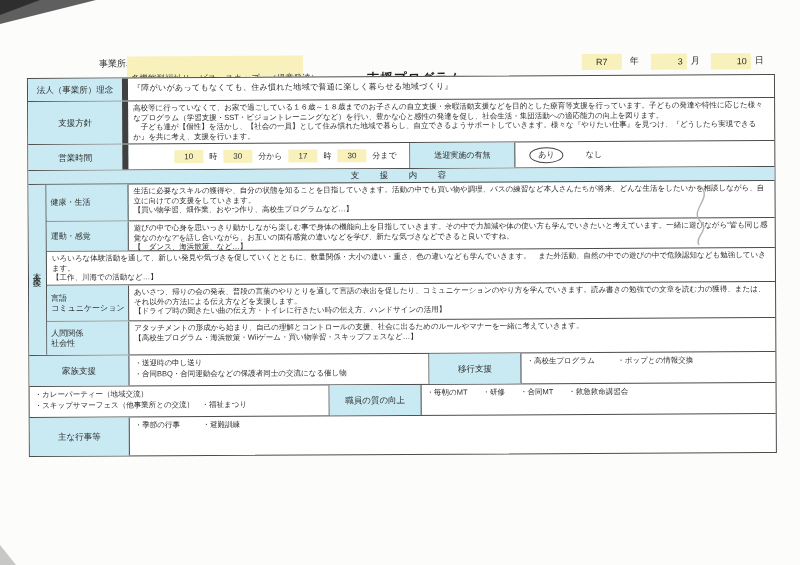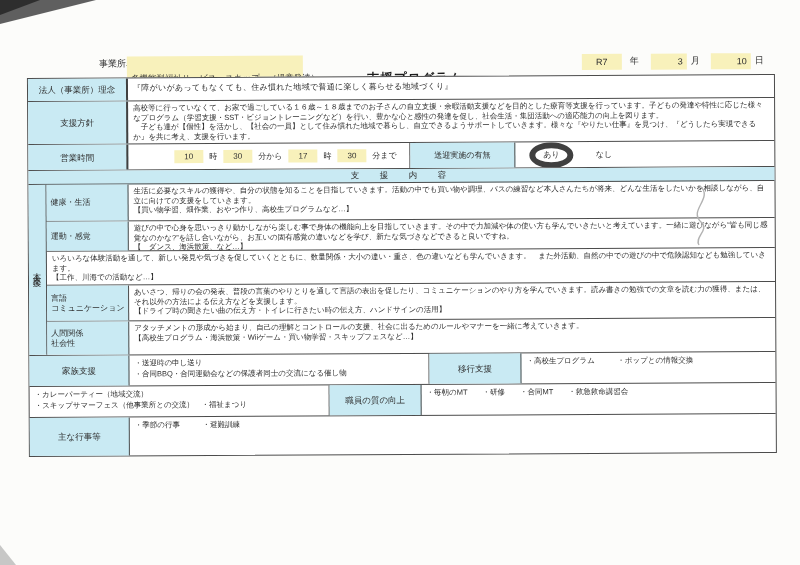--- a/index.html
+++ b/index.html
@@ -33,37 +33,37 @@
   .hdr .m-unit { left:692px; }
   .hdr .d-val { left:712px; width:40px; text-align:right; padding:1px 4px 1px 0; }
   .hdr .d-unit { left:756px; }
 
   
   .tbl { position:absolute; top:76px; left:28px; width:748px; border:1px solid #4c4c4c; background:#fff; }
   .blue { background:#c9eaf3; }
   .row { display:flex; border-bottom:1px solid #4c4c4c; }
   .row:last-child { border-bottom:none; }
   .cell { overflow:hidden; }
-  .lblcell { width:100px; flex:0 0 100px; border-right:2px solid #404040;
+  .lblcell { width:100px; flex:0 0 100px; border-right:6px solid #404040;
     display:flex; align-items:center; justify-content:center; text-align:center;
     font-size:8.5px; line-height:10px; white-space:pre-line; }
   .txtcell { flex:1; padding:2px 5px; font-size:7.5px; line-height:9.6px; white-space:pre-line; }
 
   .r-rinen { height:23px; }
   .r-rinen .txtcell { font-size:8px; padding-top:5px; letter-spacing:.3px; }
   .r-houshin { height:43px; }
   .r-hours { height:26px; }
 
   .hours-cell { flex:0 0 282px; display:flex; align-items:center; gap:6px;
     padding-left:46px; font-size:8px; border-right:1px solid #4c4c4c; }
   .hours-cell .num { background:#f8f1bb; padding:2px 10px; }
   .soukei-lbl { flex:0 0 105px; border-right:1px solid #4c4c4c; display:flex;
     align-items:center; justify-content:center; font-size:8px; }
   .soukei-val { flex:1; display:flex; align-items:center; gap:22px; padding-left:14px; font-size:8px; }
-  .circled { border:6px solid #404040; border-radius:50%; padding:1px 8px 2px; }
+  .circled { border:1px solid #404040; border-radius:50%; padding:1px 8px 2px; }
 
   .section-band { height:14px; display:flex; align-items:center; justify-content:center;
     font-size:8.5px; letter-spacing:6px; border-bottom:1px solid #4c4c4c; }
 
   .honnin { display:flex; border-bottom:1px solid #4c4c4c; }
   .v-label { flex:0 0 18px; border-right:1px solid #4c4c4c; display:flex;
     align-items:center; justify-content:center; writing-mode:vertical-rl;
     font-size:8.5px; letter-spacing:2px; }
   .h-rows { flex:1; display:flex; flex-direction:column; }
   .h-row { display:flex; border-bottom:1px solid #4c4c4c; }

